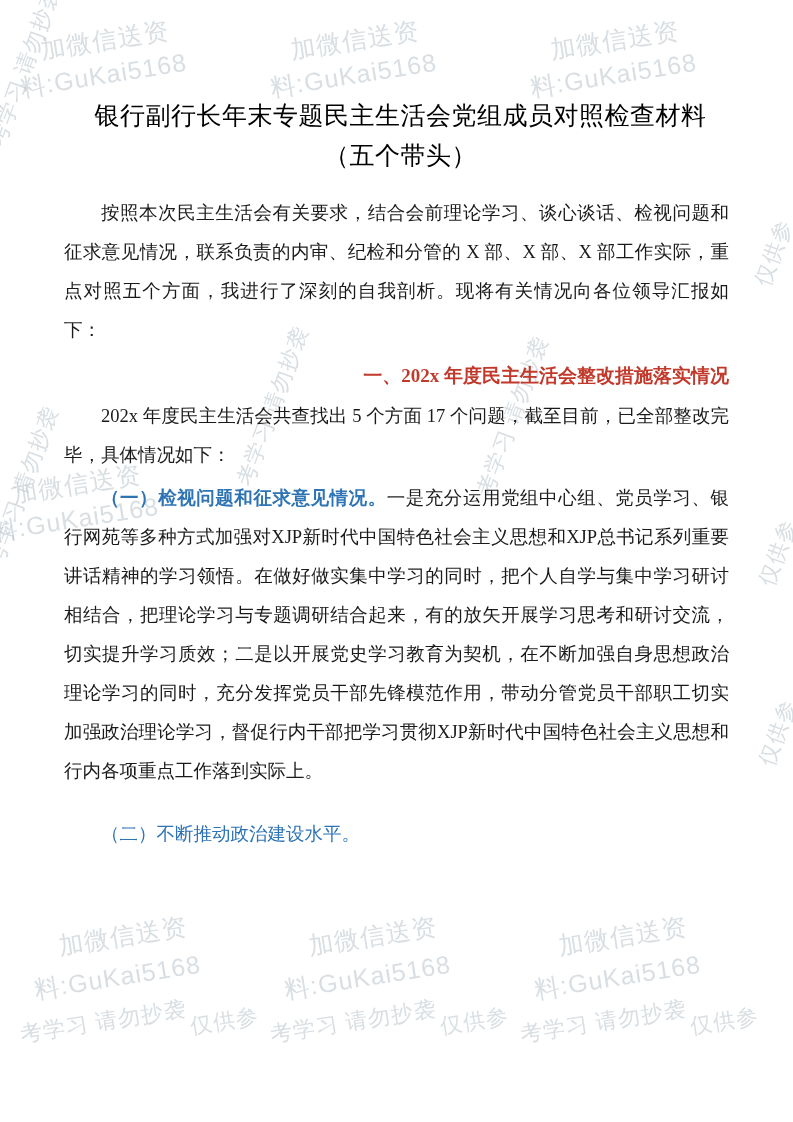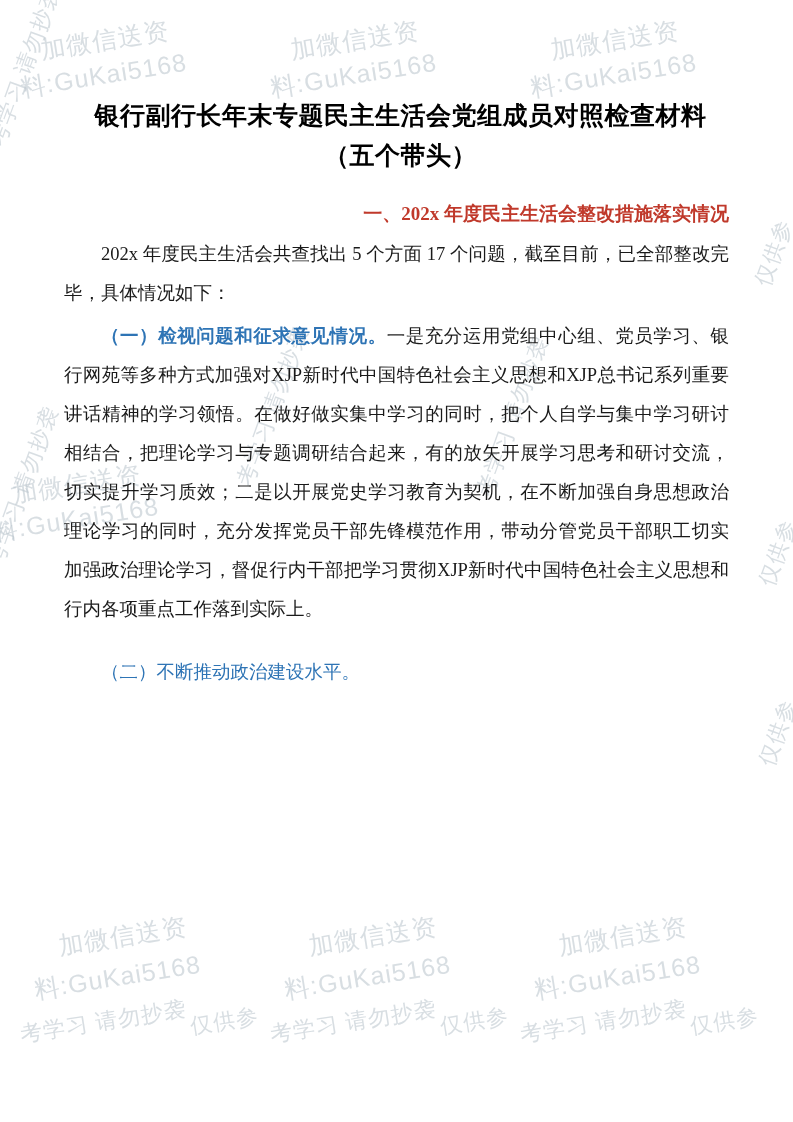--- a/index.html
+++ b/index.html
@@ -38,21 +38,21 @@
   
   #doc {
     position: relative;
     z-index: 10;
     padding: 96px 64px 0 64px;
     box-sizing: border-box;
   }
   h1#doc-title {
     font-size: 25px;
     line-height: 40px;
-    font-weight: bold;
+    font-weight: normal;
     text-align: center;
     margin: 0 0 18px 8px;
     letter-spacing: 0.5px;
     color: #000;
     font-family: "Liberation Serif", "DejaVu Serif", serif;
   }
   p.body-para {
     font-size: 18.5px;
     line-height: 39px;
     text-align: justify;
@@ -133,20 +133,21 @@
 
   <div class="wm wm-c" style="left:188px; top:1012px; transform: rotate(-9deg);">仅供参</div>
   <div class="wm wm-c" style="left:438px; top:1012px; transform: rotate(-9deg);">仅供参</div>
   <div class="wm wm-c" style="left:688px; top:1012px; transform: rotate(-9deg);">仅供参</div>
 </div>
 
 <div id="doc">
 
   <h1 id="doc-title">银行副行长年末专题民主生活会党组成员对照检查材料（五个带头）</h1>
 
+  <p class="body-para">按照本次民主生活会有关要求，结合会前理论学习、谈心谈话、检视问题和征求意见情况，联系负责的内审、纪检和分管的 X 部、X 部、X 部工作实际，重点对照五个方面，我进行了深刻的自我剖析。现将有关情况向各位领导汇报如下：</p>
 
   <h2 class="heading-red">一、202x 年度民主生活会整改措施落实情况</h2>
 
   <p class="body-para">202x 年度民主生活会共查找出 5 个方面 17 个问题，截至目前，已全部整改完毕，具体情况如下：</p>
 
   <p class="para-mixed"><span class="lead">（一）检视问题和征求意见情况。</span><span>一是充分运用党组中心组、党员学习、银行网苑等多种方式加强对XJP新时代中国特色社会主义思想和XJP总书记系列重要讲话精神的学习领悟。在做好做实集中学习的同时，把个人自学与集中学习研讨相结合，把理论学习与专题调研结合起来，有的放矢开展学习思考和研讨交流，切实提升学习质效；二是以开展党史学习教育为契机，在不断加强自身思想政治理论学习的同时，充分发挥党员干部先锋模范作用，带动分管党员干部职工切实加强政治理论学习，督促行内干部把学习贯彻XJP新时代中国特色社会主义思想和行内各项重点工作落到实际上。</span></p>
 
   <h3 class="heading-blue-sp">（二）不断推动政治建设水平。</h3>
 
 </div>

